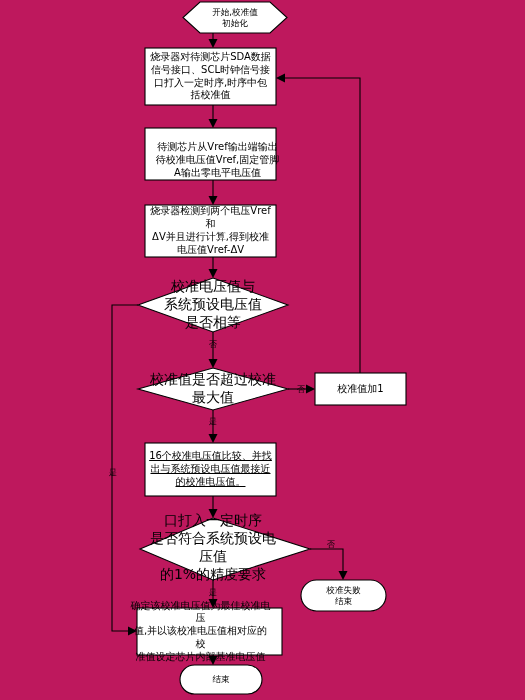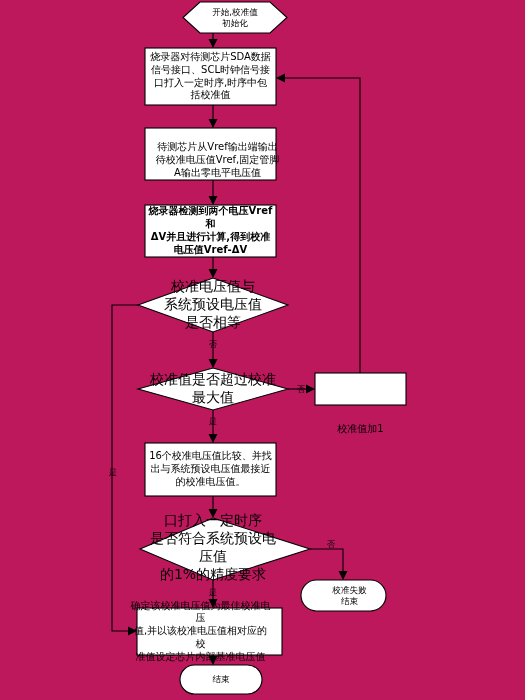--- a/index.html
+++ b/index.html
@@ -134,41 +134,41 @@
 
   <div class="node-text t-proc" style="left:147px; top:48px; width:127px; height:57px;">烧录器对待测芯片SDA数据
 信号接口、SCL时钟信号接
 口打入一定时序,时序中包
 括校准值</div>
 
   <div class="node-text t-proc" style="left:147px; top:128px; width:127px; height:65px;margin-left:7px;">待测芯片从Vref输出端输出
 待校准电压值Vref,固定管脚
 A输出零电平电压值</div>
 
-  <div class="node-text t-proc" style="left:147px; top:205px; width:127px; height:52px;font-weight:bold;">烧录器检测到两个电压Vref和
+  <div class="node-text t-proc" style="left:147px; top:205px; width:127px; height:52px;">烧录器检测到两个电压Vref和
 ΔV并且进行计算,得到校准
 电压值Vref-ΔV</div>
 
   <div class="node-text t-dec" style="left:160px; top:281px; width:106px; height:48px;">校准电压值与
 系统预设电压值
 是否相等</div>
 
   <div class="node-text t-dec" style="left:148px; top:379px; width:130px; height:20px;">校准值是否超过校准最大值</div>
 
-  <div class="node-text t-proc" style="left:315px; top:373px; width:91px; height:32px;margin-top:40px;">校准值加1</div>
+  <div class="node-text t-proc" style="left:315px; top:373px; width:91px; height:32px;">校准值加1</div>
 
-  <div class="node-text t-proc" style="left:147px; top:443px; width:127px; height:53px;">16个校准电压值比较、并找
+  <div class="node-text t-proc" style="left:147px; top:443px; width:127px; height:53px;text-decoration:underline;">16个校准电压值比较、并找
 出与系统预设电压值最接近
 的校准电压值。</div>
 
   <div class="node-text t-dec" style="left:147px; top:522px; width:132px; height:52px;">口打入一定时序
 是否符合系统预设电压值
 的1%的精度要求</div>
 
-  <div class="node-text t-term" style="left:301px; top:580px; width:85px; height:31px;margin-left:6px;">校准失败
+  <div class="node-text t-term" style="left:301px; top:580px; width:85px; height:31px;">校准失败
 结束</div>
 
   <div class="node-text t-proc" style="left:130px; top:608px; width:141px; height:47px;">确定该校准电压值为最佳校准电压
 值,并以该校准电压值相对应的校
 准值设定芯片内部基准电压值</div>
 
   <div class="node-text t-term" style="left:180px; top:665px; width:82px; height:29px;">结束</div>
 
   <div class="edge-label" style="left:203px; top:340px; width:20px;">否</div>
 

